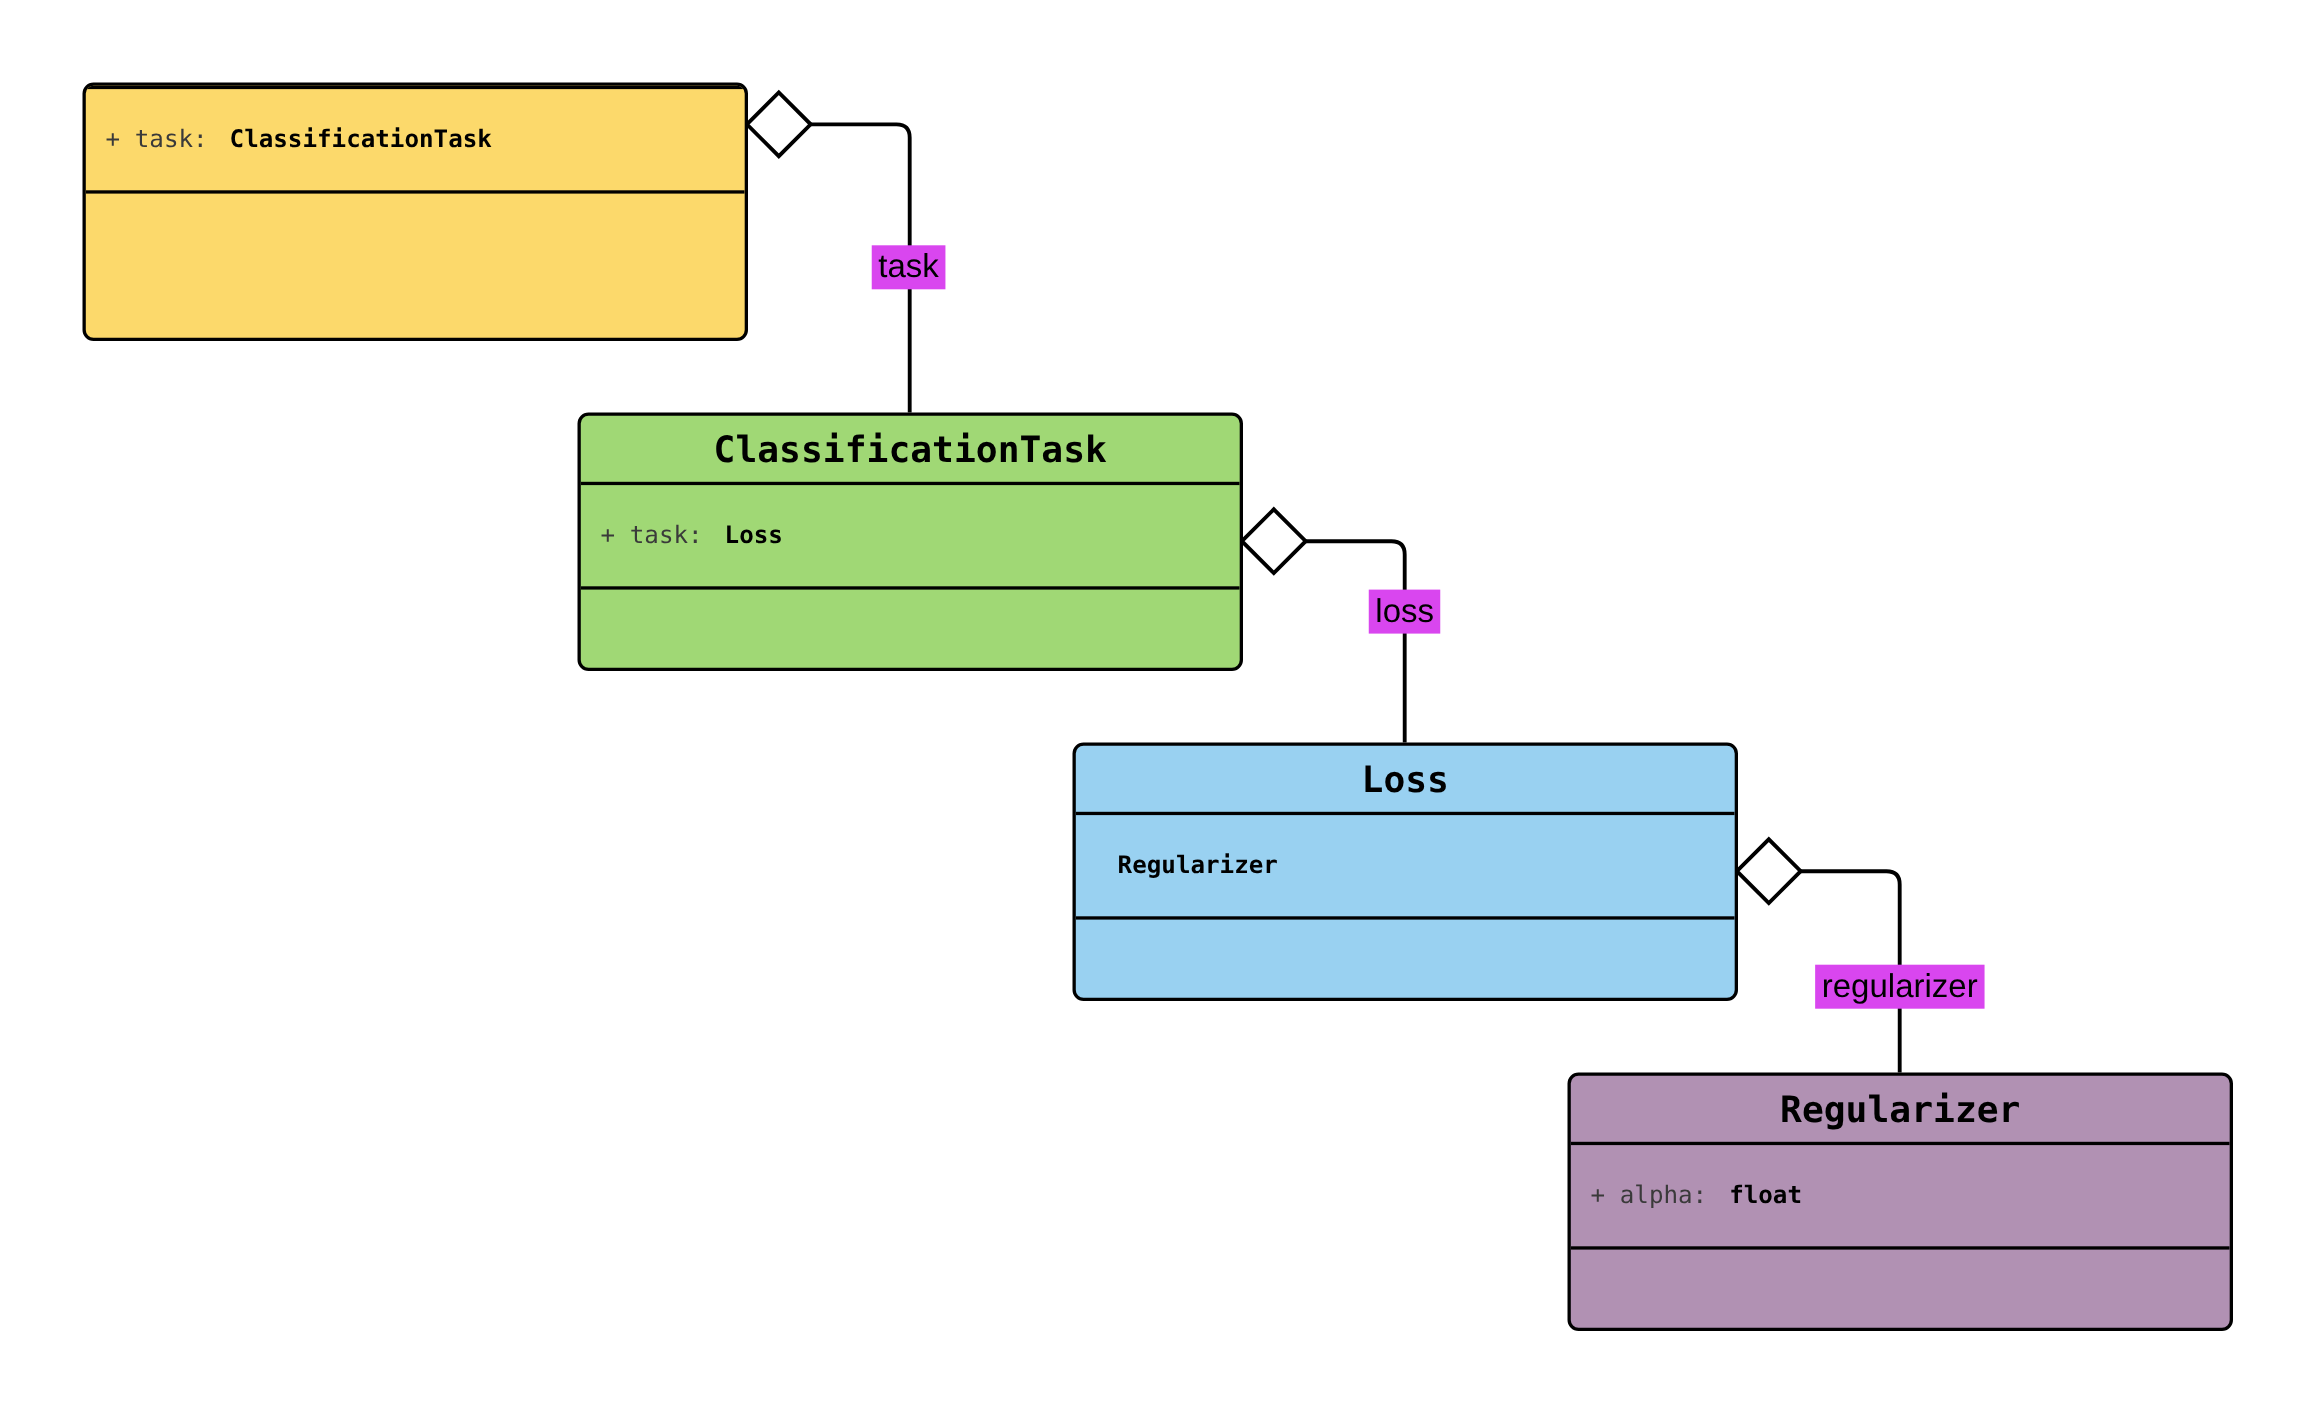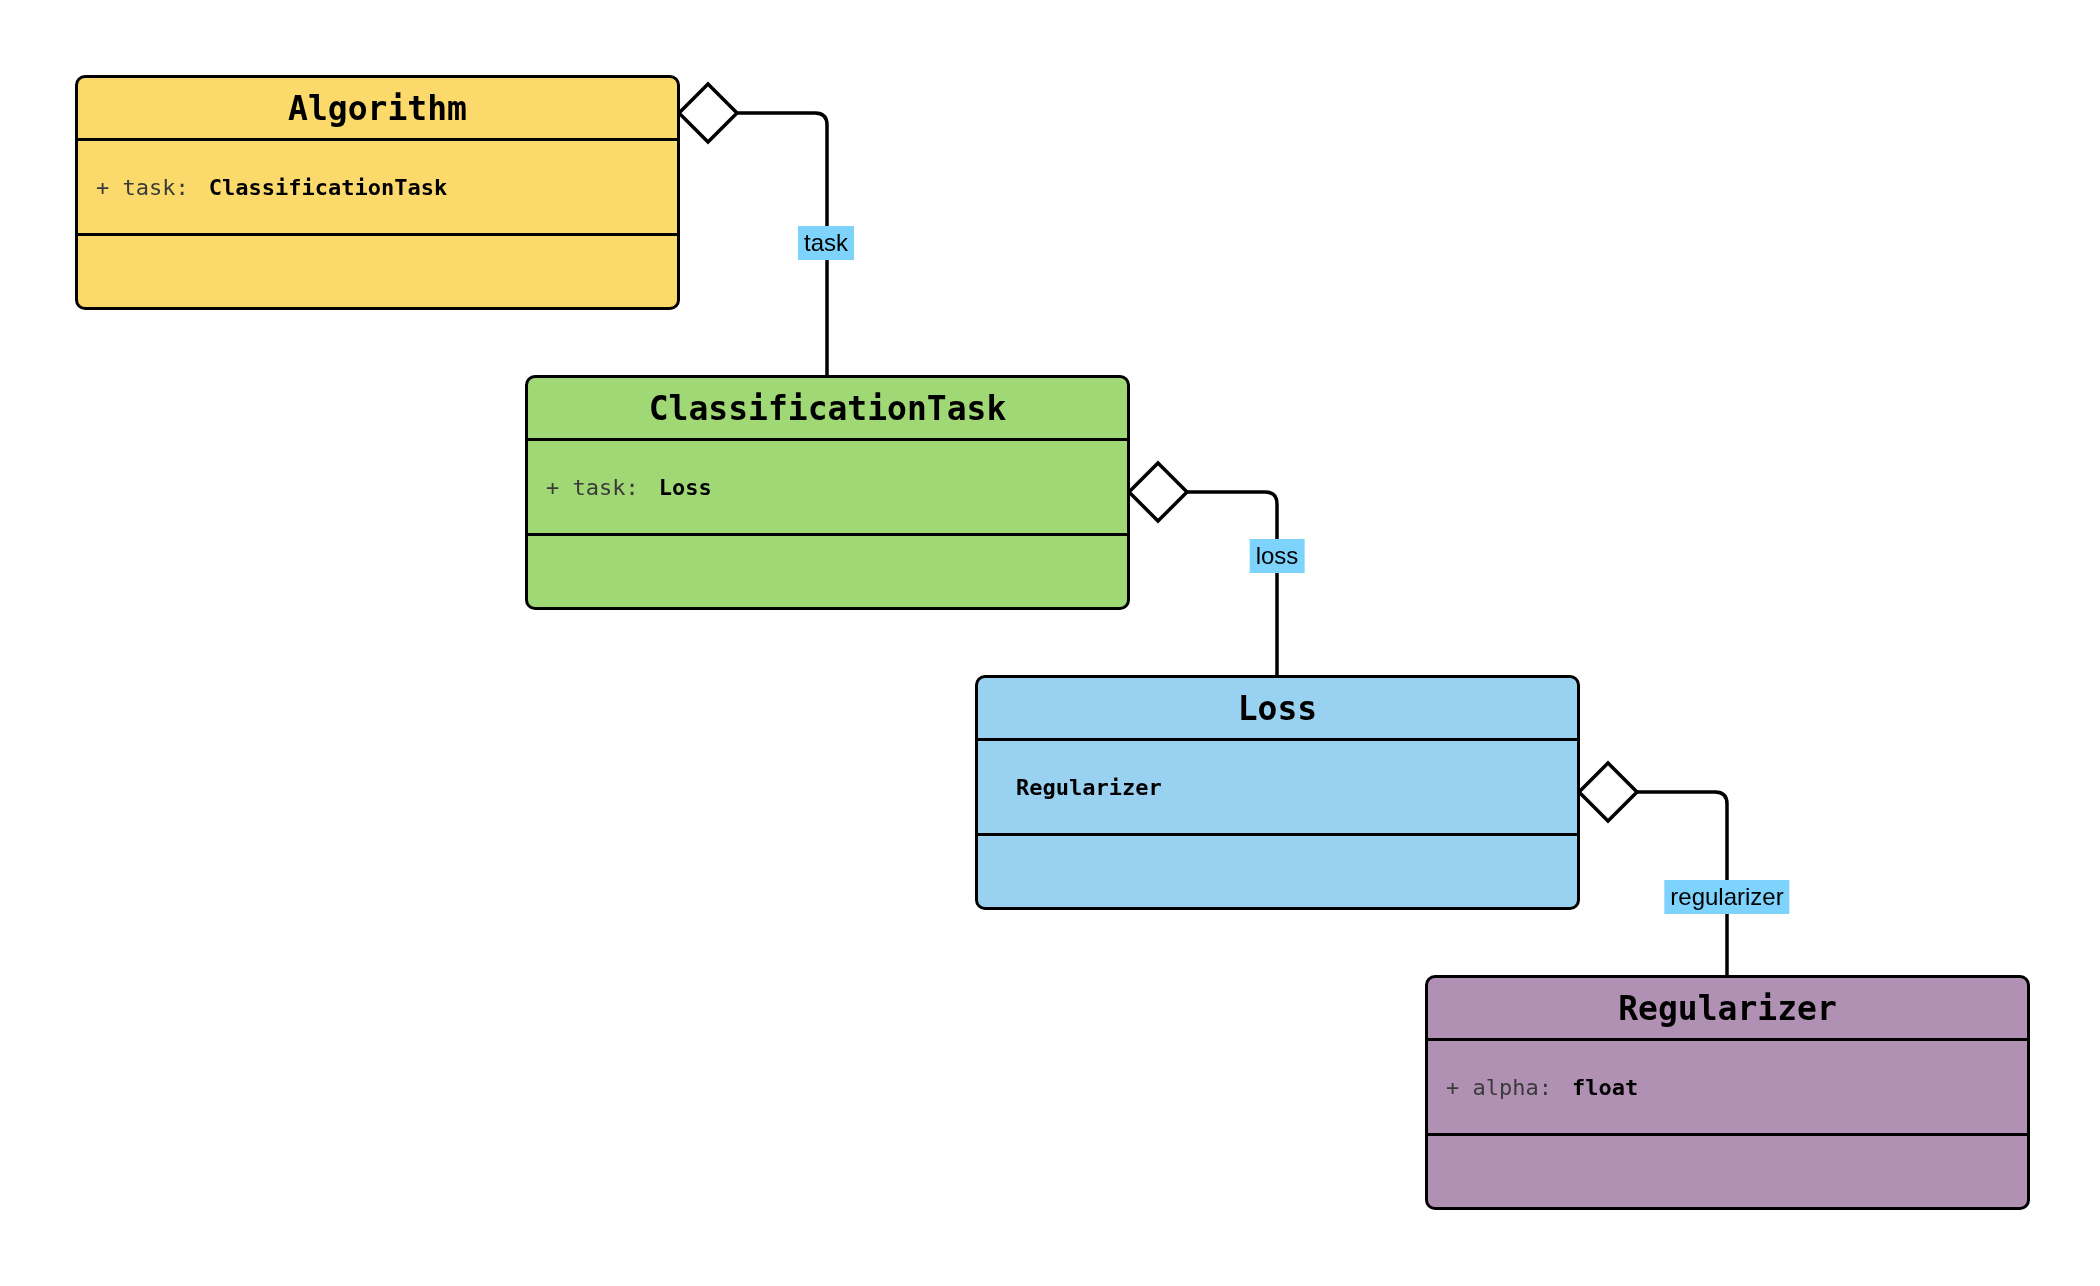--- a/index.html
+++ b/index.html
@@ -60,23 +60,23 @@
     margin-left: 20px;
   }
   .compartment.methods {
     flex: 1 1 auto;
     border-top: 3px solid #000000;
   }
   .edge-label {
     position: absolute;
     transform: translate(-50%, -50%);
     font-family: "Liberation Sans", sans-serif;
-    font-size: 24px;
+    font-size: 30px;
     color: #000000;
-    background: #7dd3fc;
+    background: #d946ef;
     padding: 5px 6px;
     line-height: 1;
     white-space: nowrap;
   }
   
   #box-algorithm        { left: 75px;   top: 75px;  }
   #box-classificationtask { left: 525px;  top: 375px; }
   #box-loss             { left: 975px;  top: 675px; }
   #box-regularizer      { left: 1425px; top: 975px; }
   #label-task        { left: 826px;  top: 243px; }
@@ -95,21 +95,20 @@
     <path d="M 1187 492 L 1265 492 Q 1277 492 1277 504 L 1277 675" fill="none" stroke="#000000" stroke-width="3.5"></path>
 
     <path d="M 1637 792 L 1715 792 Q 1727 792 1727 804 L 1727 975" fill="none" stroke="#000000" stroke-width="3.5"></path>
 
     <polygon points="679,113 708,84 737,113 708,142" fill="#ffffff" stroke="#000000" stroke-width="3.5"></polygon>
     <polygon points="1129,492 1158,463 1187,492 1158,521" fill="#ffffff" stroke="#000000" stroke-width="3.5"></polygon>
     <polygon points="1579,792 1608,763 1637,792 1608,821" fill="#ffffff" stroke="#000000" stroke-width="3.5"></polygon>
   </svg>
 
   <div class="class-box" id="box-algorithm" style="background-color: rgb(252, 217, 107);">
-    <div class="compartment title">Algorithm</div>
     <div class="compartment attrs">
       <span class="attr-label">+ task:</span>
       <span class="attr-type">ClassificationTask</span>
     </div>
     <div class="compartment methods"></div>
   </div>
 
   <div class="class-box" id="box-classificationtask" style="background-color: rgb(160, 216, 117);">
     <div class="compartment title">ClassificationTask</div>
     <div class="compartment attrs">

